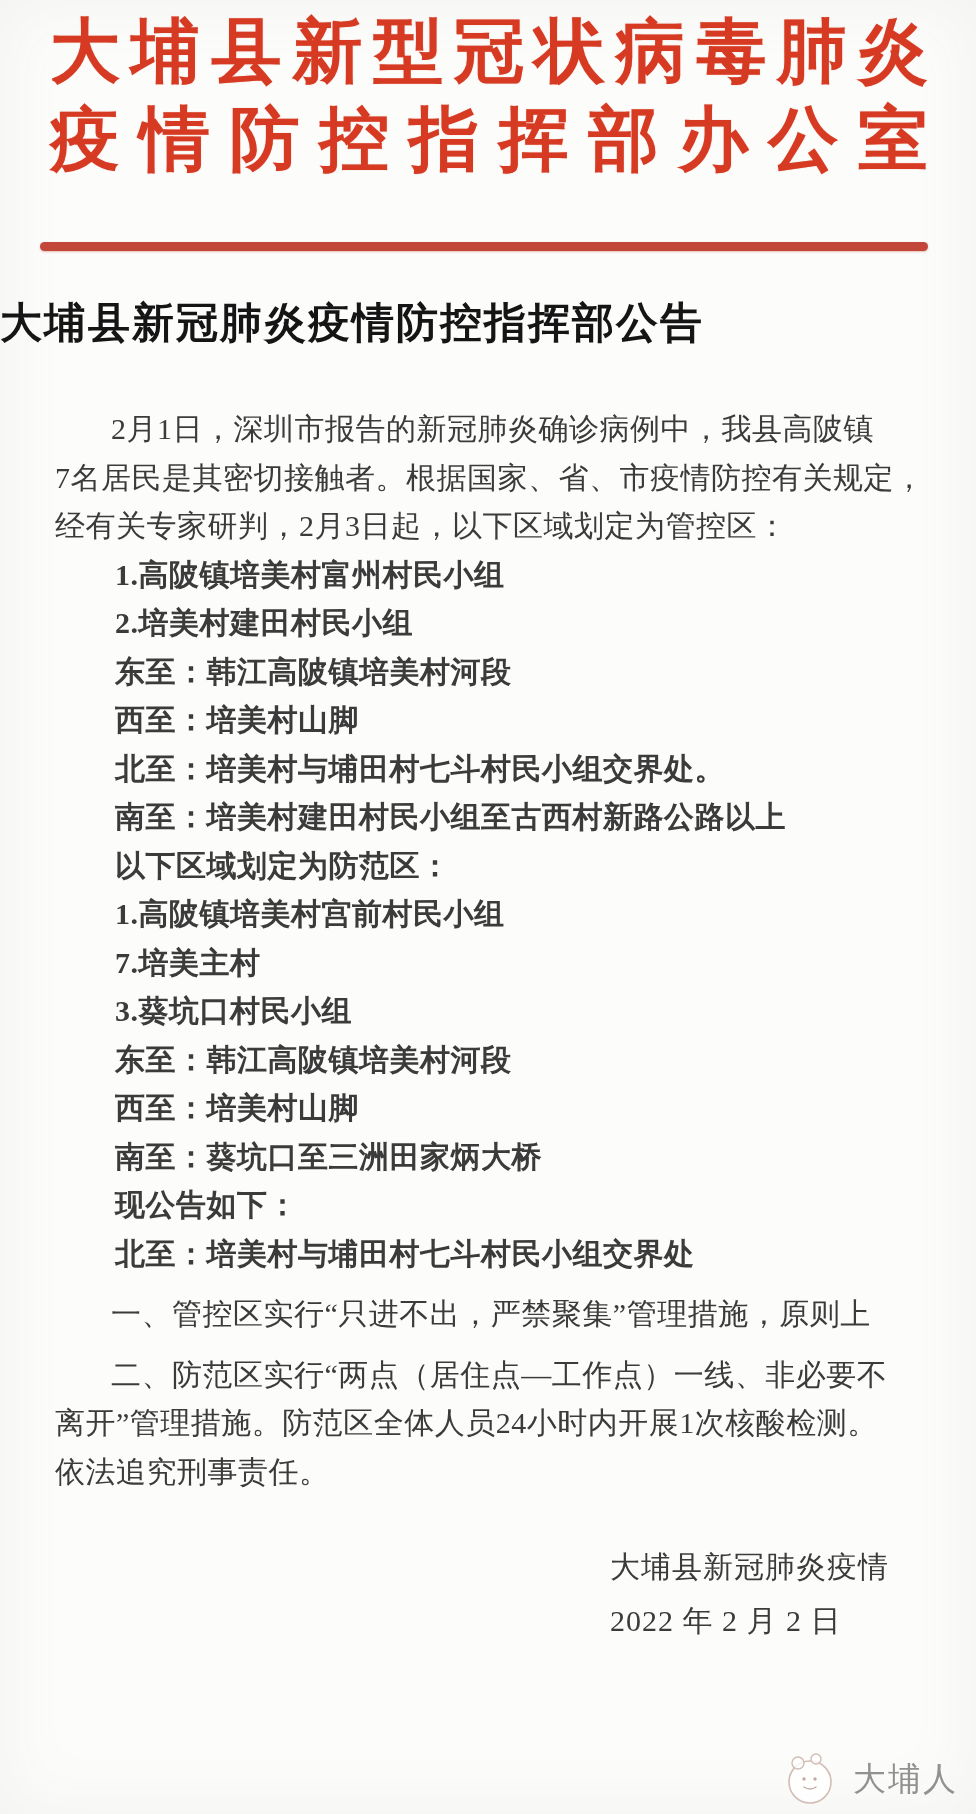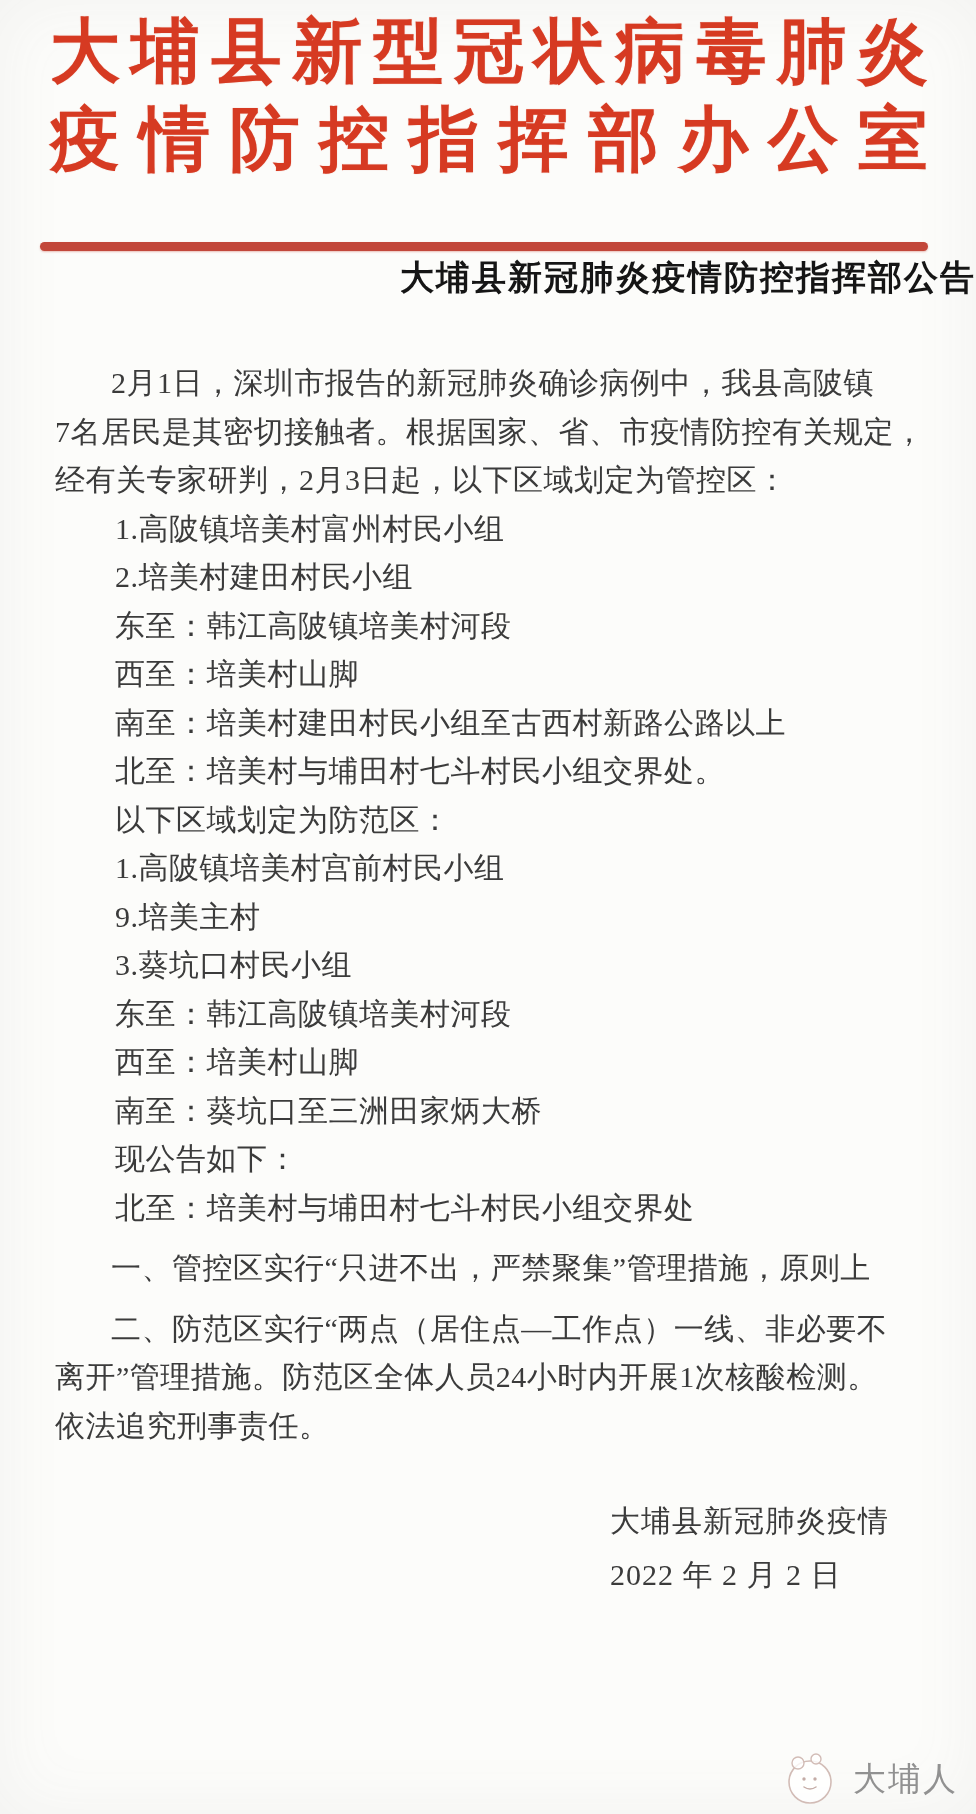--- a/index.html
+++ b/index.html
@@ -25,38 +25,39 @@
   .lh-line span{display:block;}
   
   .red-divider{
     margin:58px 48px 0 40px;
     height:9px;border-radius:5px;
     background:#c2473a;
     box-shadow:0 1px 2px rgba(194,71,58,.35);
   }
   
   .doc-title{
-    text-align:right;
+    margin-top:46px;
+    text-align:left;
     font-family:"Liberation Sans","DejaVu Sans",sans-serif;
     font-weight:700;
-    font-size:34px;line-height:52px;
+    font-size:42px;line-height:52px;
     letter-spacing:2px;
     color:#151515;
   }
   
   .body-text{
     margin-top:56px;
     padding:0 26px 0 55px;
     font-size:30px;
     letter-spacing:0.5px;
     color:#3b3b3b;
   }
   .bline{line-height:48.5px;white-space:nowrap;}
   .indent-para{text-indent:56px;}
-  .indent-list{text-indent:60px;}
+  .indent-list{text-indent:60px;font-weight:bold;}
   .indent-none{text-indent:0;}
   .para-gap{margin-top:12px;}
   
   .signature{
     margin:44px 36px 0 auto;
     width:330px;
     text-align:left;
     font-size:30px;
     letter-spacing:1px;
     color:#3b3b3b;
@@ -112,25 +113,25 @@
   <div class="doc-title">大埔县新冠肺炎疫情防控指挥部公告</div>
 
   <div class="body-text">
       <div class="bline indent-para">2月1日，深圳市报告的新冠肺炎确诊病例中，我县高陂镇</div>
       <div class="bline indent-none">7名居民是其密切接触者。根据国家、省、市疫情防控有关规定，</div>
       <div class="bline indent-none">经有关专家研判，2月3日起，以下区域划定为管控区：</div>
       <div class="bline indent-list">1.高陂镇培美村富州村民小组</div>
       <div class="bline indent-list">2.培美村建田村民小组</div>
       <div class="bline indent-list">东至：韩江高陂镇培美村河段</div>
       <div class="bline indent-list">西至：培美村山脚</div>
+      <div class="bline indent-list">北至：培美村与埔田村七斗村民小组交界处。</div>
       <div class="bline indent-list">南至：培美村建田村民小组至古西村新路公路以上</div>
-      <div class="bline indent-list">北至：培美村与埔田村七斗村民小组交界处。</div>
       <div class="bline indent-list">以下区域划定为防范区：</div>
       <div class="bline indent-list">1.高陂镇培美村宫前村民小组</div>
-      <div class="bline indent-list">9.培美主村</div>
+      <div class="bline indent-list">7.培美主村</div>
       <div class="bline indent-list">3.葵坑口村民小组</div>
       <div class="bline indent-list">东至：韩江高陂镇培美村河段</div>
       <div class="bline indent-list">西至：培美村山脚</div>
       <div class="bline indent-list">南至：葵坑口至三洲田家炳大桥</div>
       <div class="bline indent-list">现公告如下：</div>
       <div class="bline indent-list">北至：培美村与埔田村七斗村民小组交界处</div>
       <div class="bline indent-para para-gap">一、管控区实行“只进不出，严禁聚集”管理措施，原则上</div>
       <div class="bline indent-para para-gap">二、防范区实行“两点（居住点—工作点）一线、非必要不</div>
       <div class="bline indent-none">离开”管理措施。防范区全体人员24小时内开展1次核酸检测。</div>
       <div class="bline indent-none">依法追究刑事责任。</div>

